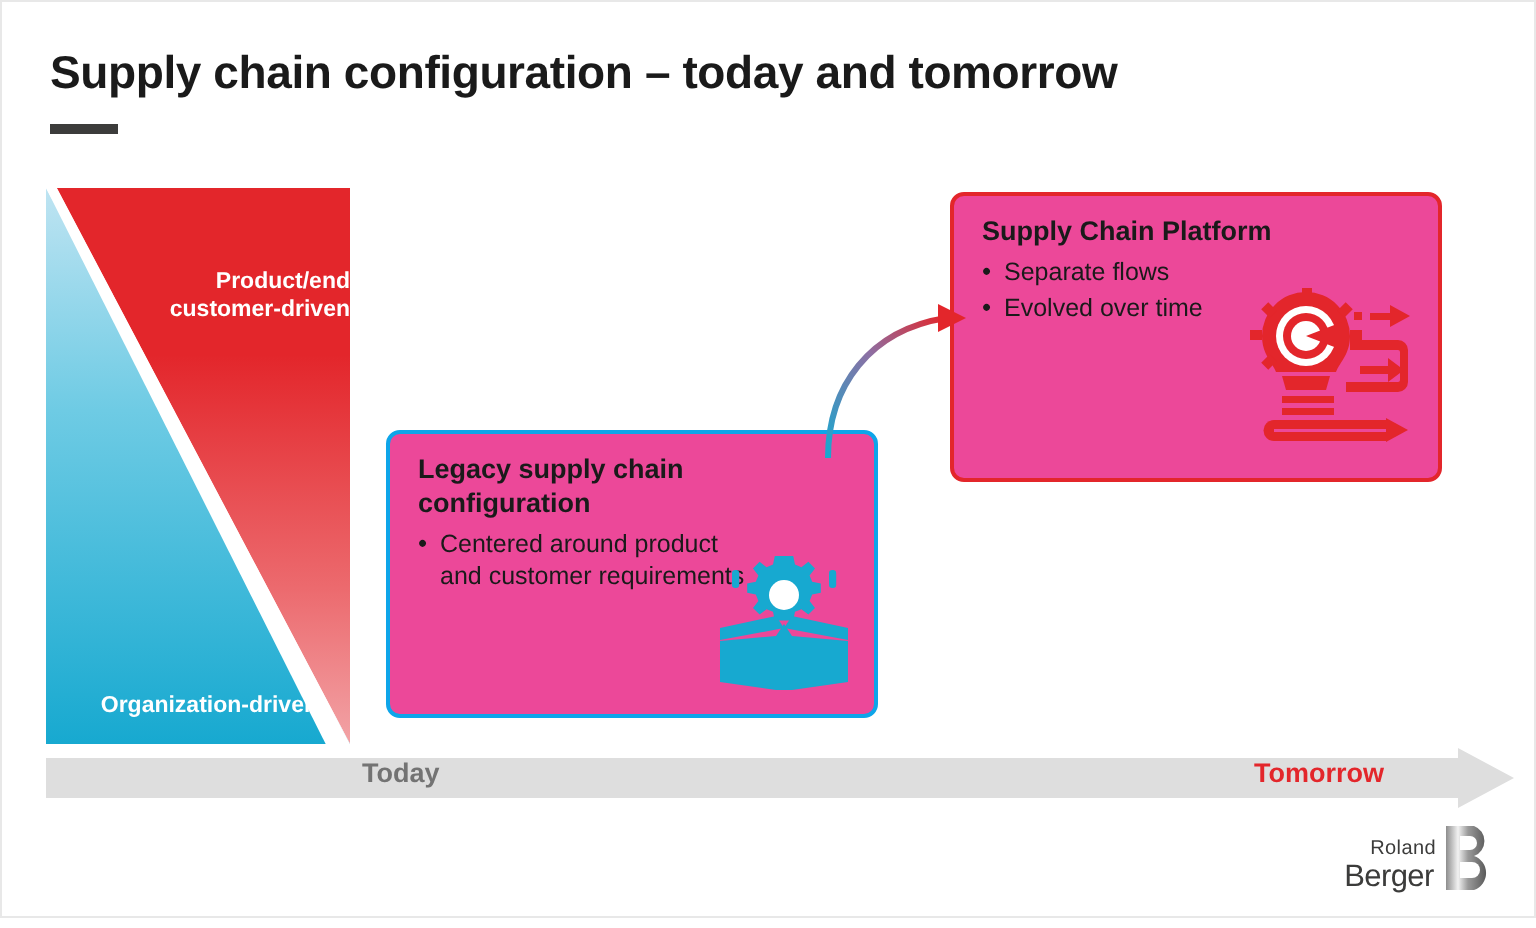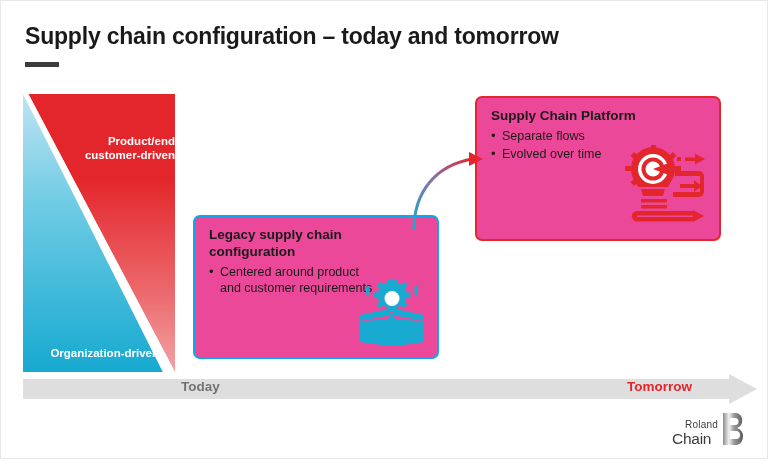--- a/index.html
+++ b/index.html
@@ -328,21 +328,21 @@
         <stop offset="100%" stop-color="#e3262b"></stop>
       </linearGradient>
     </defs>
     <path d="M9 88 C 9 52, 30 24, 68 18" stroke="url(#connGrad)" stroke-width="3" fill="none"></path>
     <path d="M64 11 l14 7 l-14 7 z" fill="#e3262b"></path>
   </svg>
 
   <div id="logo">
     <div id="logo-words">
       <div id="logo-roland">Roland</div>
-      <div id="logo-berger">Chain</div>
+      <div id="logo-berger">Berger</div>
     </div>
     <svg width="28" height="34" viewBox="0 0 28 34">
       <defs>
         <linearGradient id="bGrad" x1="0" y1="0" x2="1" y2="0">
           <stop offset="0%" stop-color="#8d8d8d"></stop>
           <stop offset="30%" stop-color="#f2f2f2"></stop>
           <stop offset="55%" stop-color="#9a9a9a"></stop>
           <stop offset="100%" stop-color="#5a5a5a"></stop>
         </linearGradient>
       </defs>

